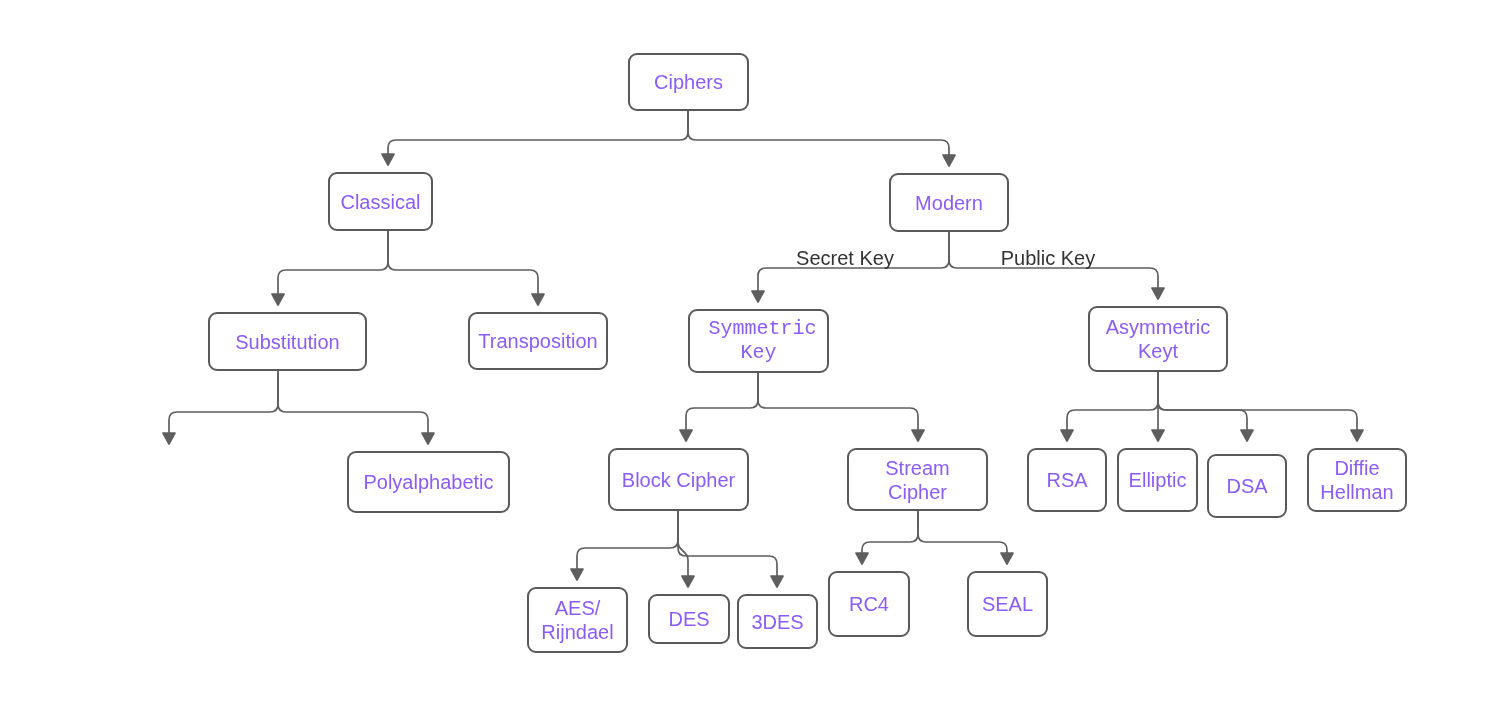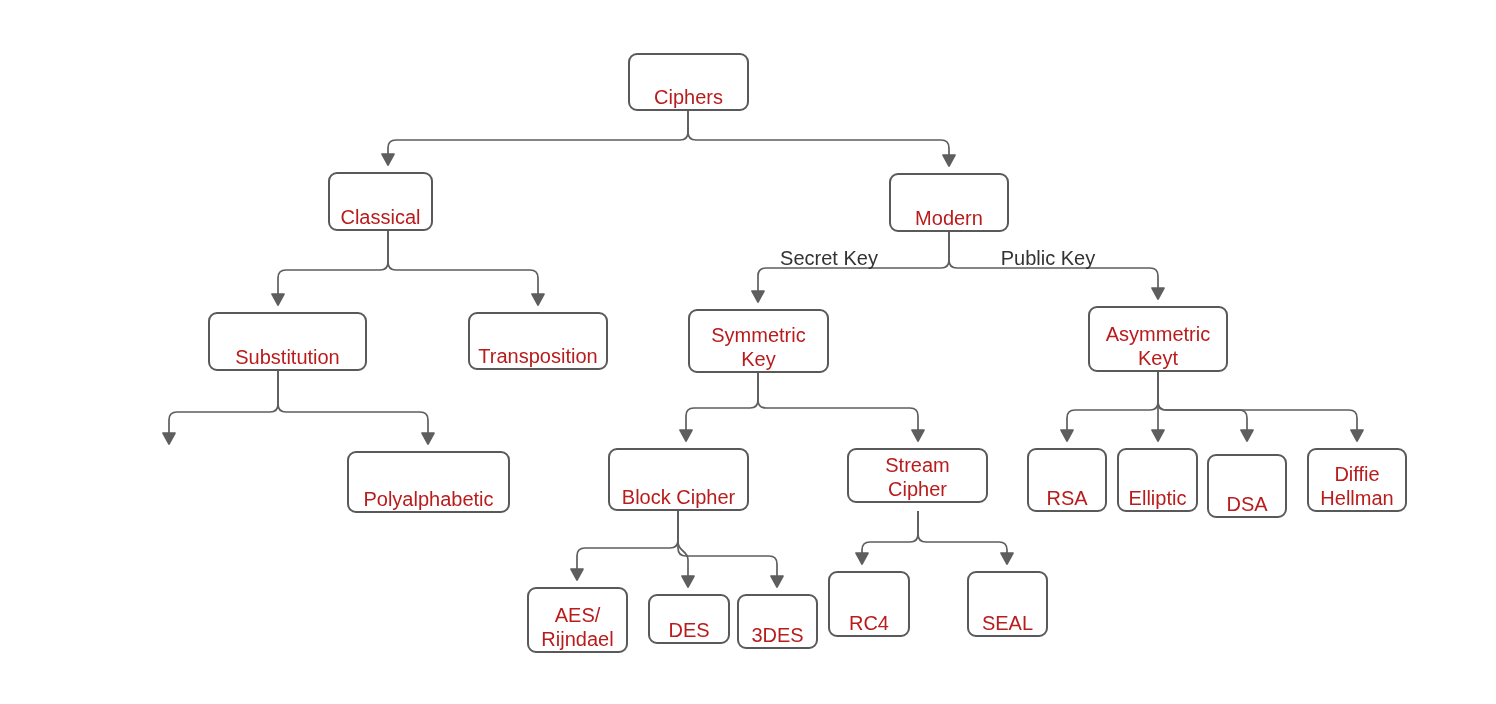--- a/index.html
+++ b/index.html
@@ -4,25 +4,25 @@
 <style>
   html,body { margin:0; padding:0; background:#fff; }
   .canvas {
     position:relative; width:1496px; height:704px; background:#ffffff;
     font-family:"Liberation Sans", sans-serif; overflow:hidden;
   }
   .edges { position:absolute; left:0; top:0; }
   .node {
     position:absolute; box-sizing:border-box;
     border:2px solid #595959; border-radius:9px; background:#ffffff;
-    display:flex; align-items:flex-end; justify-content:center;
-    text-align:center; color:#b91c1c; font-size:20px; line-height:1.2;
+    display:flex; align-items:center; justify-content:center;
+    text-align:center; color:#8b5cf6; font-size:20px; line-height:1.2;
   }
   .node .lbl { display:block; }
-  .w100 { max-width:100px; }
+  .w100 { max-width:100px;font-family:Liberation Mono, monospace; }
   .w110 { max-width:112px; }
   .w80  { max-width:82px; }
   .edge-label {
     position:absolute; font-size:20px; color:#333333; text-align:center;
     white-space:nowrap;
   }
 </style>
 </head>
 <body>
 
@@ -70,21 +70,21 @@
     <path d="M1158,372 V402 Q1158,410 1150,410 H1075 Q1067,410 1067,418 V431"></path>
     <polygon fill="#5e5e5e" points="1061,430 1073,430 1067,441"></polygon>
     <path d="M1158,372 V431"></path>
     <polygon fill="#5e5e5e" points="1152,430 1164,430 1158,441"></polygon>
     <path d="M1158,372 V402 Q1158,410 1166,410 H1239 Q1247,410 1247,418 V431"></path>
     <polygon fill="#5e5e5e" points="1241,430 1253,430 1247,441"></polygon>
     <path d="M1158,372 V402 Q1158,410 1166,410 H1349 Q1357,410 1357,418 V431"></path>
     <polygon fill="#5e5e5e" points="1351,430 1363,430 1357,441"></polygon>
   </svg>
 
-  <div class="edge-label" style="left:769px;top:247px;width:120px">Secret Key</div>
+  <div class="edge-label" style="left:785px;top:247px;width:120px">Secret Key</div>
   <div class="edge-label" style="left:988px;top:247px;width:120px">Public Key</div>
 
   <div class="node" style="left:628px;top:53px;width:121px;height:58px">
     <span class="lbl">Ciphers</span>
   </div>
 
   <div class="node" style="left:328px;top:172px;width:105px;height:59px">
     <span class="lbl">Classical</span>
   </div>
 
@@ -110,21 +110,21 @@
 
 
   <div class="node" style="left:347px;top:451px;width:163px;height:62px">
     <span class="lbl">Polyalphabetic</span>
   </div>
 
   <div class="node" style="left:608px;top:448px;width:141px;height:63px">
     <span class="lbl">Block Cipher</span>
   </div>
 
-  <div class="node" style="left:847px;top:448px;width:141px;height:55px">
+  <div class="node" style="left:847px;top:448px;width:141px;height:63px">
     <span class="lbl w80">Stream Cipher</span>
   </div>
 
   <div class="node" style="left:527px;top:587px;width:101px;height:66px">
     <span class="lbl w80">AES/ Rijndael</span>
   </div>
 
   <div class="node" style="left:648px;top:594px;width:82px;height:50px">
     <span class="lbl">DES</span>
   </div>

